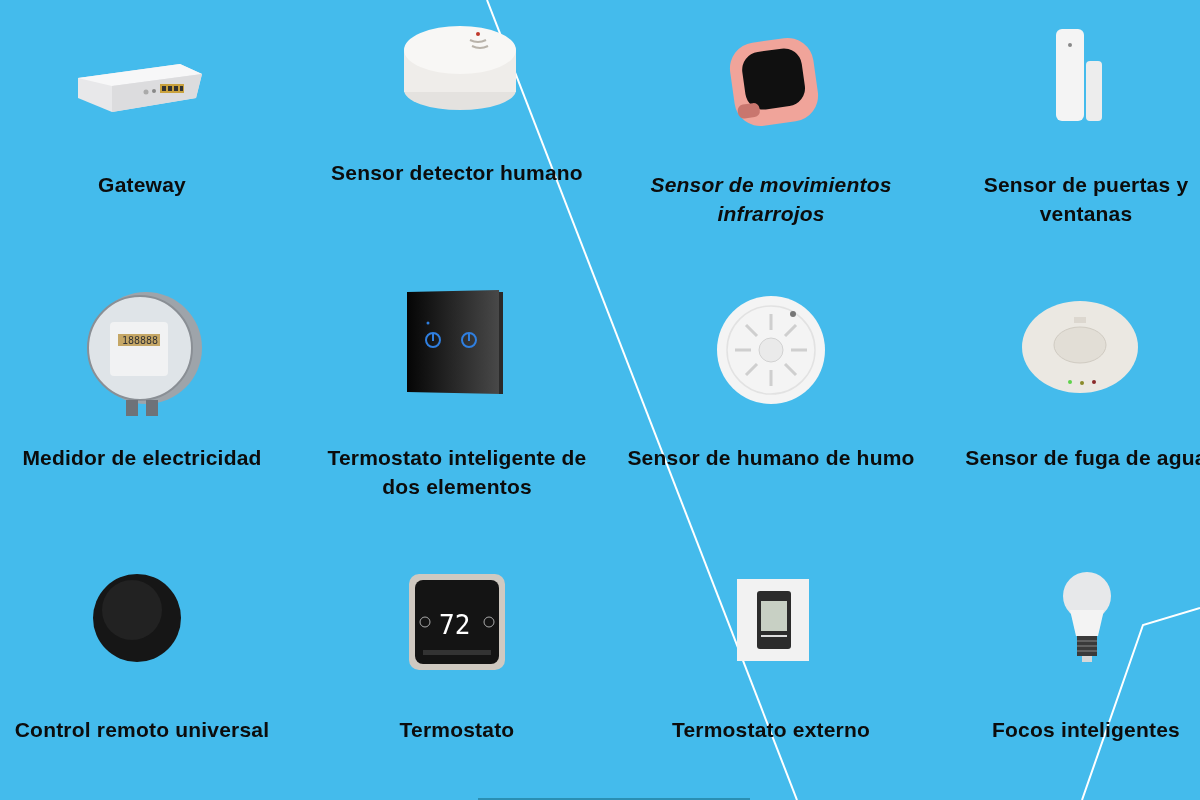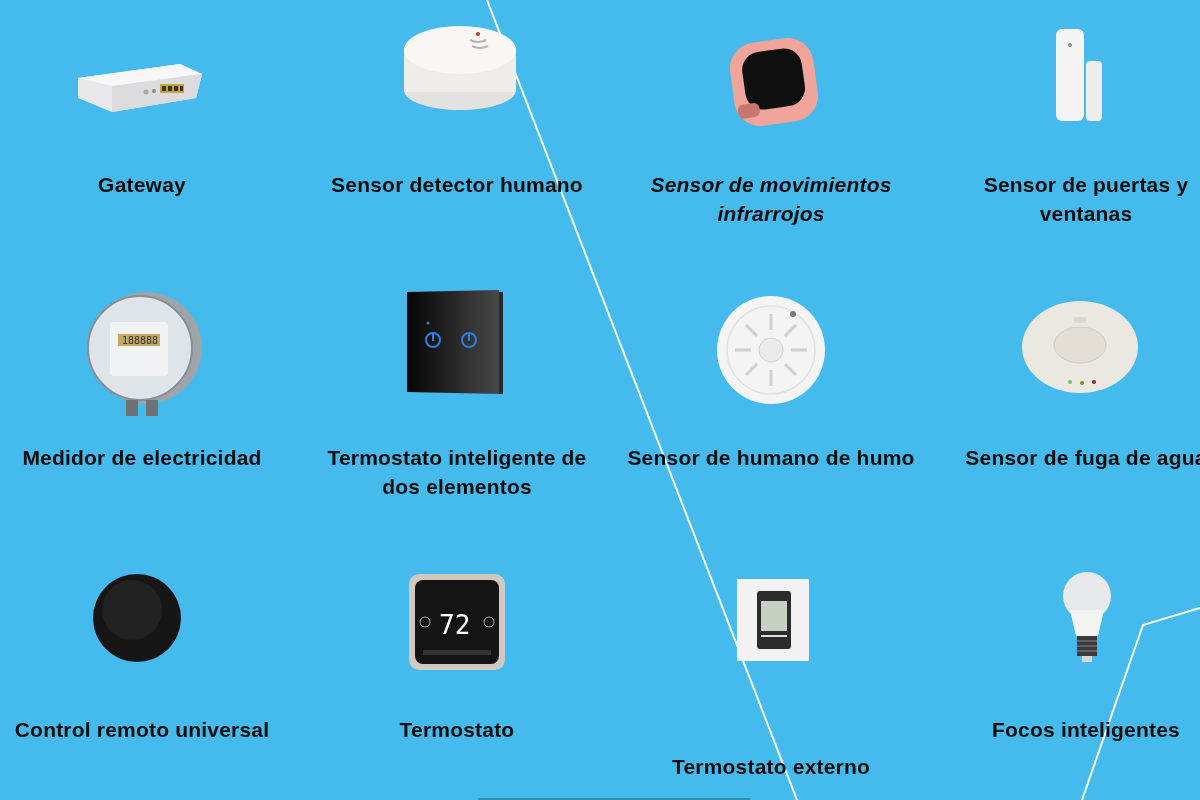--- a/index.html
+++ b/index.html
@@ -44,21 +44,21 @@
 
 <div class="item" style="left:307px; top:0;">
   <svg class="img" style="left:93px; top:20px;" width="120" height="95" viewBox="0 0 120 95">
     <ellipse cx="60" cy="70" rx="56" ry="20" fill="#e4e2df"></ellipse>
     <rect x="4" y="30" width="112" height="42" fill="#efedea"></rect>
     <ellipse cx="60" cy="30" rx="56" ry="24" fill="#f8f7f5"></ellipse>
     <path d="M70 20 q8 4 16 0" stroke="#b9b3aa" stroke-width="2" fill="none"></path>
     <path d="M72 26 q8 4 16 0" stroke="#b9b3aa" stroke-width="2" fill="none"></path>
     <circle cx="78" cy="14" r="2" fill="#c0392b"></circle>
   </svg>
-  <div class="label" style="top:170px;">Sensor detector humano</div>
+  <div class="label" style="top:158px;">Sensor detector humano</div>
 </div>
 
 <div class="item" style="left:621px; top:0;">
   <svg class="img" style="left:105px; top:30px;" width="95" height="100" viewBox="0 0 95 100">
     <rect x="6" y="10" width="84" height="84" rx="26" fill="#f0a49a" transform="rotate(-8 48 52)"></rect>
     <rect x="18" y="20" width="60" height="58" rx="18" fill="#101010" transform="rotate(-8 48 52)"></rect>
     <rect x="8" y="70" width="22" height="14" rx="6" fill="#c9766e" transform="rotate(-8 48 52)"></rect>
   </svg>
   <div class="label" style="top:170px;font-style:italic;">Sensor de movimientos infrarrojos</div>
 </div>
@@ -156,21 +156,21 @@
   <div class="label" style="top:715px;">Termostato</div>
 </div>
 
 <div class="item" style="left:621px; top:0;">
   <svg class="img" style="left:114px; top:577px;" width="75" height="85" viewBox="0 0 75 85">
     <rect x="2" y="2" width="72" height="82" fill="#f2f2f2"></rect>
     <rect x="22" y="14" width="34" height="58" rx="3" fill="#2c2c2c"></rect>
     <rect x="26" y="24" width="26" height="30" fill="#c8d0c4"></rect>
     <rect x="26" y="58" width="26" height="2" fill="#ddd"></rect>
   </svg>
-  <div class="label" style="top:715px;margin-top:37px;">Termostato externo</div>
+  <div class="label" style="top:715px;">Termostato externo</div>
 </div>
 
 <div class="item" style="left:936px; top:0;">
   <svg class="img" style="left:124px; top:570px;" width="54" height="96" viewBox="0 0 54 96">
     <circle cx="27" cy="26" r="24" fill="#e7e8ea"></circle>
     <path d="M10 40 L44 40 L38 66 L16 66 Z" fill="#f3f3f3"></path>
     <rect x="17" y="66" width="20" height="20" fill="#3a3a3a"></rect>
     <line x1="17" y1="71" x2="37" y2="71" stroke="#888"></line>
       <line x1="17" y1="76" x2="37" y2="76" stroke="#888"></line>
       <line x1="17" y1="81" x2="37" y2="81" stroke="#888"></line>

